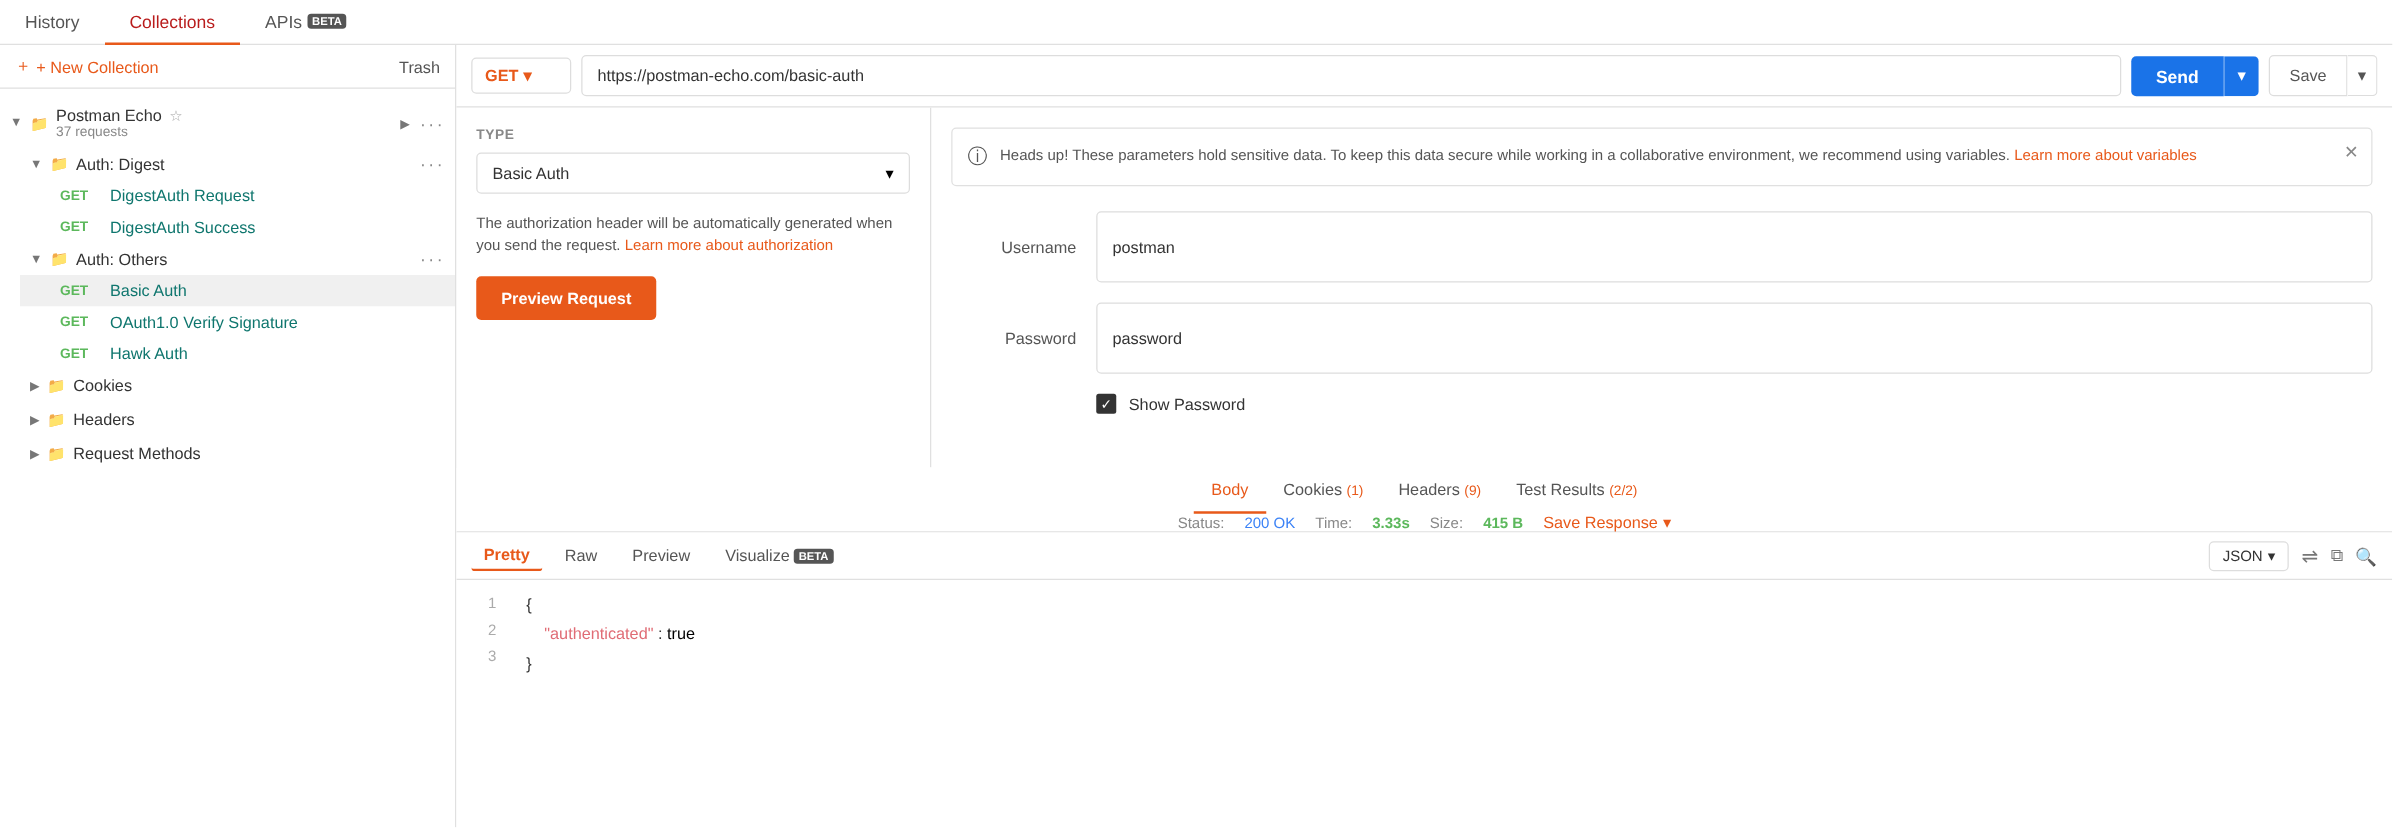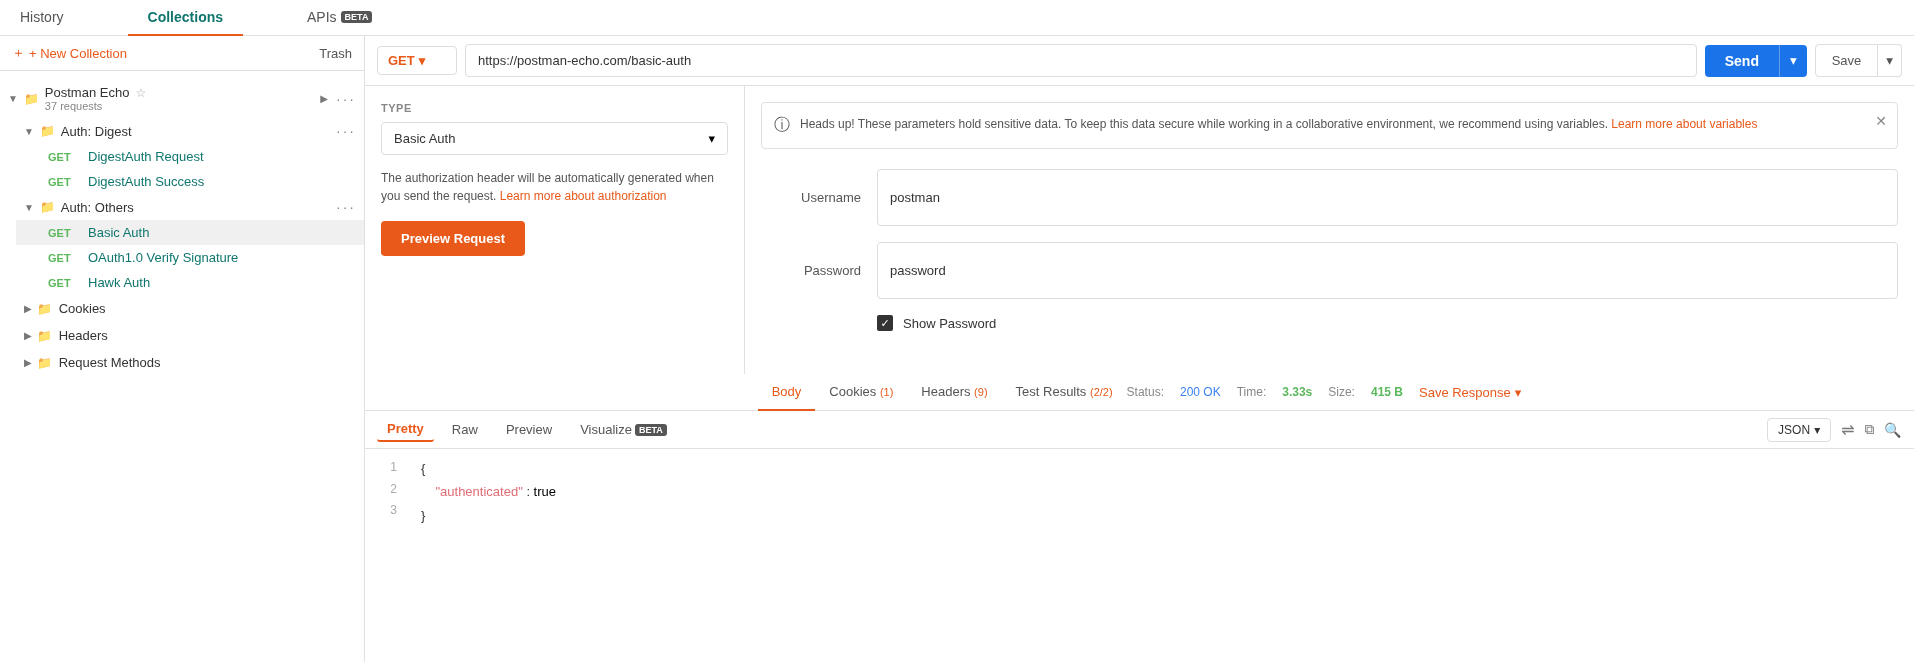--- a/index.html
+++ b/index.html
@@ -6,37 +6,36 @@
     body { background: #fff; display: flex; flex-direction: column; height: 662px; overflow: hidden; font-size: 13px; }
 
     
     .top-tabs {
       display: flex;
       border-bottom: 1px solid #e0e0e0;
       background: #fff;
       height: 36px;
       padding: 0 0;
       flex-shrink: 0;
-      gap: 44px;
     }
     .top-tab {
       padding: 0 20px;
       height: 36px;
       display: flex;
       align-items: center;
       cursor: pointer;
       font-size: 14px;
       color: #555;
       border-bottom: 2px solid transparent;
       margin-bottom: -1px;
     }
     .top-tab.active {
-      color: #0f766e;
+      color: #b91c1c;
       border-bottom: 2px solid #e8591a;
-      font-weight: 700;
+      font-weight: 400;
     }
     .top-tab-apis {
       display: flex;
       align-items: center;
       gap: 4px;
     }
     .beta-badge {
       background: #555;
       color: #fff;
       font-size: 9px;
@@ -367,21 +366,22 @@
     .show-pwd-label { font-size: 13px; color: #333; cursor: pointer; }
 
     
     .response-tabs-bar {
       display: flex;
       align-items: center;
       border-bottom: 1px solid #e0e0e0;
       padding: 0 12px;
       background: #fff;
       flex-shrink: 0;
-      justify-content: center;
+      justify-content: flex-start;
+      flex-direction: column;
     }
     .response-tabs-left {
       display: flex;
       align-items: center;
     }
     .resp-tab {
       padding: 10px 14px;
       font-size: 13px;
       color: #555;
       cursor: pointer;

